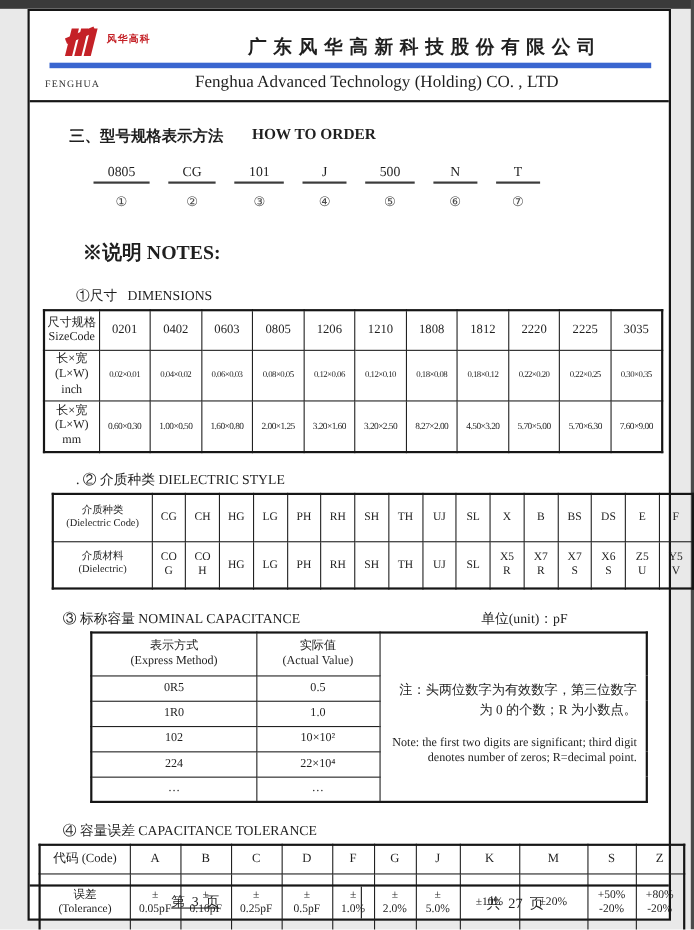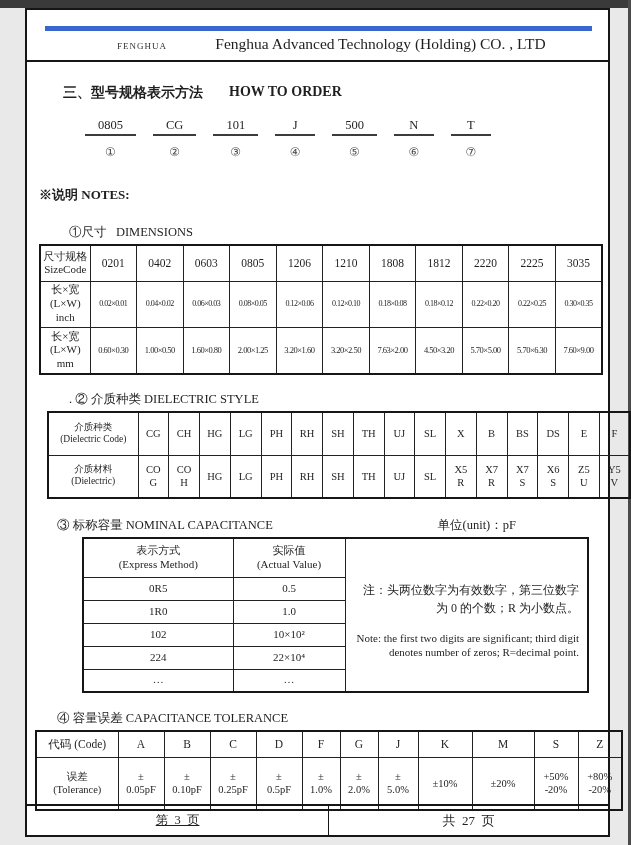--- a/index.html
+++ b/index.html
@@ -23,32 +23,32 @@
   }
 
   
   .hdr { padding: 13px 14px 0 14px; }
   .hdr-top { display: flex; align-items: flex-start; }
   .logo-wrap { display: flex; align-items: flex-start; width: 138px; padding-left: 14px; }
   .logo-cn { color: #c42127; font-weight: bold; font-size: 9px; margin: 6px 0 0 5px; letter-spacing: 1px; }
   .company-cn { flex: 1; font-size: 17px; font-weight: bold; letter-spacing: 6px; text-align: center; margin-top: 8px; white-space: nowrap; }
   .blue-line { height: 5px; background: #3a66d0; margin: 3px 2px 0 4px; }
   .hdr-bottom { display: flex; align-items: baseline; margin-top: 4px; }
-  .fenghua-en { font-size: 9px; letter-spacing: 1px; margin-left: 76px; color:#333; }
+  .fenghua-en { font-size: 9px; letter-spacing: 1px; color:#333; }
   .company-en { flex: 1; text-align: center; font-size: 15.5px; }
   .hdr-rule { border-bottom: 2px solid #161616; margin-top: 7px; }
 
   
   .sec-title { margin: 22px 0 0 36px; font-size: 14px; font-weight: bold; display:flex; gap: 26px; }
   .order-row { display: flex; margin: 16px 0 0 58px; gap: 0; }
   .oc-item { display: flex; flex-direction: column; align-items: center; margin-right: 17px; }
   .oc-val { font-size: 12.5px; border-bottom: 2px solid #3c3c3c; padding: 0 13px 1px 13px; min-width: 40px; text-align: center; }
   .oc-idx { margin-top: 9px; font-size: 12px; color: #4a4a4a; }
 
-  .notes-label { margin: 26px 0 0 12px; font-size: 13px; font-weight: bold; }
+  .notes-label { margin: 26px 0 0 48px; font-size: 18px; font-weight: bold; }
 
   
   table { border-collapse: collapse; table-layout: fixed; }
   th, td {
     border: 1px solid #222;
     text-align: center; vertical-align: middle;
     font-weight: normal;
     white-space: pre-line;
     line-height: 1.25;
     overflow: hidden;
@@ -104,20 +104,34 @@
 </style>
 </head>
 <body>
 
 <div class="scan-top"></div>
 <div class="scan-right"></div>
 
 <div class="page">
 
   <div class="hdr">
+    <div class="hdr-top">
+      <div class="logo-wrap">
+        <svg width="37" height="30" viewBox="0 0 37 30">
+          <g fill="#c42127" transform="skewX(-14) translate(9,0)">
+            <rect x="2" y="3" width="6.5" height="25"></rect>
+            <rect x="10.5" y="3" width="6.5" height="25"></rect>
+            <rect x="19" y="3" width="6.5" height="25"></rect>
+          </g>
+          <polygon fill="#c42127" points="4,12 30,1 32,6 6,17"></polygon>
+        </svg>
+        <span class="logo-cn">风华高科</span>
+      </div>
+      <div class="company-cn">广东风华高新科技股份有限公司</div>
+    </div>
     <div class="blue-line"></div>
     <div class="hdr-bottom">
       <span class="fenghua-en">FENGHUA</span>
       <span class="company-en">Fenghua Advanced Technology (Holding) CO. , LTD</span>
     </div>
   </div>
   <div class="hdr-rule"></div>
 
   <div class="sec-title">
     <span>三、型号规格表示方法</span>
@@ -197,21 +211,21 @@
     <tr class="r-mm">
       <th>长×宽
 (L×W)
 mm</th>
       <td>0.60×0.30</td>
       <td>1.00×0.50</td>
       <td>1.60×0.80</td>
       <td>2.00×1.25</td>
       <td>3.20×1.60</td>
       <td>3.20×2.50</td>
-      <td>7.63×2.00</td>
+      <td>8.27×2.00</td>
       <td>4.50×3.20</td>
       <td>5.70×5.00</td>
       <td>5.70×6.30</td>
       <td>7.60×9.00</td>
     </tr>
   </tbody>
     </table>
 
   <div class="sub-title t-diel-title">. ② 介质种类 DIELECTRIC STYLE</div>
   <table class="tbl t-diel">

